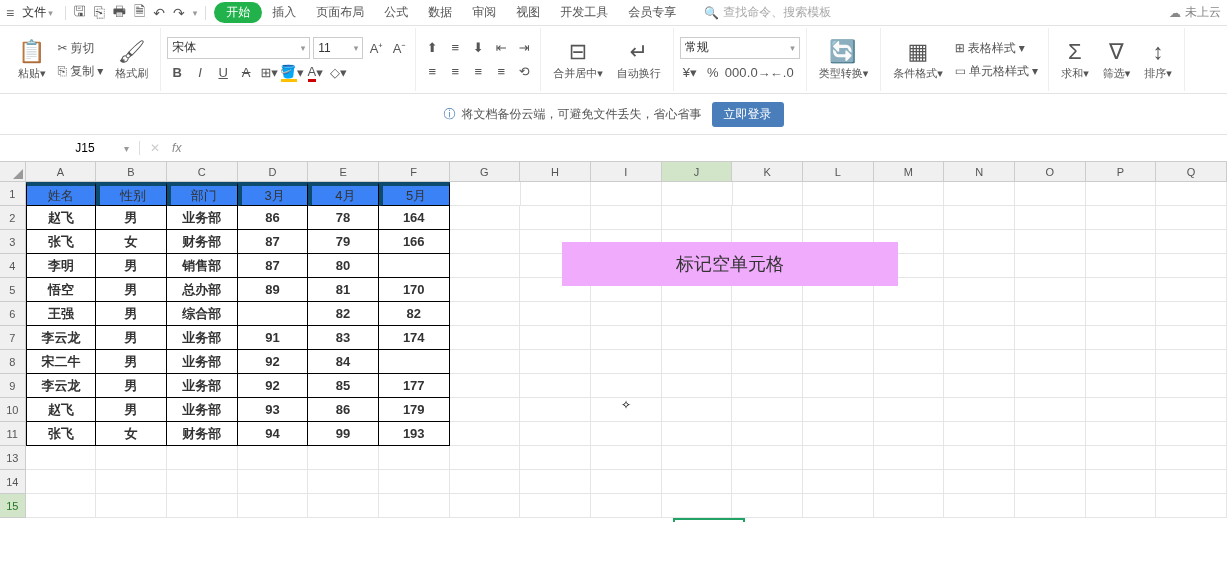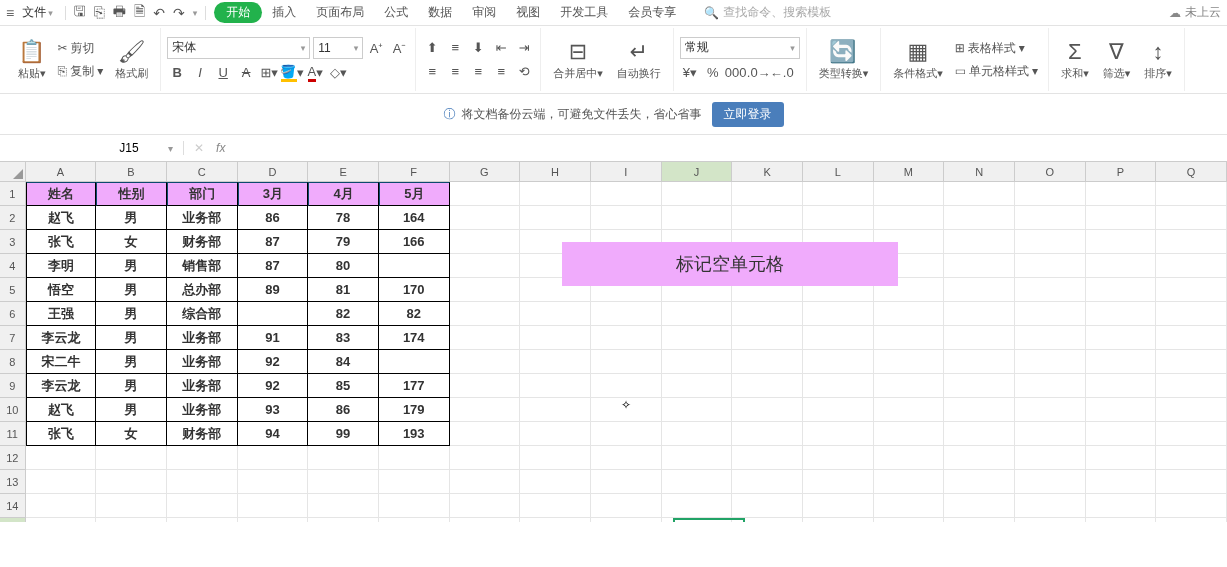--- a/index.html
+++ b/index.html
@@ -34,40 +34,40 @@
 .ribbtn { width: 20px; height: 20px; display: flex; align-items: center; justify-content: center; color: #555; font-size: 13px; }
 .ribcol { display: flex; flex-direction: column; gap: 2px; }
 
 
 .banner { height: 40px; display: flex; align-items: center; justify-content: center; gap: 10px; background: #fff; }
 .banner .info { display: flex; align-items: center; gap: 6px; color: #555; }
 .banner .loginbtn { background: #4a7ebb; color: #fff; padding: 4px 12px; border-radius: 3px; }
 
 
 .fbar { height: 28px; border-top: 1px solid #e3e3e3; border-bottom: 1px solid #ccc; display: flex; align-items: center; }
-.namebox { width: 140px; border-right: 1px solid #ddd; display: flex; align-items: center; padding: 0 10px; justify-content: flex-end; position: relative; margin-left: 44px; }
+.namebox { width: 140px; border-right: 1px solid #ddd; display: flex; align-items: center; padding: 0 10px; justify-content: flex-end; position: relative; }
 .namebox input { border: none; outline: none; width: 70px; text-align: center; font-size: 12px; }
 .namebox .dd { color: #999; font-size: 10px; margin-left: 4px; }
 .fxarea { display: flex; align-items: center; gap: 12px; padding: 0 10px; }
 .fxarea .fx { font-style: italic; color: #888; }
 
 
 .grid { position: relative; overflow: hidden; height: 360px; }
 .colhdrs { display: flex; height: 20px; border-bottom: 1px solid #ccc; }
 .corner { width: 26px; background: #f0f0f0; border-right: 1px solid #ccc; position: relative; }
 .corner::after { content: ""; position: absolute; right: 2px; bottom: 2px; border: 5px solid transparent; border-bottom-color: #999; border-right-color: #999; }
 .ch { background: #f0f0f0; border-right: 1px solid #ccc; display: flex; align-items: center; justify-content: center; color: #555; font-size: 11px; }
 .ch.w72 { width: 72px; }
 .ch.active { background: #d3e5c8; }
 .rows { display: flex; flex-direction: column; }
 .row { display: flex; height: 24px; }
 .rh { width: 26px; background: #f0f0f0; border-right: 1px solid #ccc; border-bottom: 1px solid #ccc; display: flex; align-items: center; justify-content: center; font-size: 11px; color: #555; }
 .rh.active { background: #d3e5c8; color: #227722; }
 .cell { width: 72px; border-right: 1px solid #e5e5e5; border-bottom: 1px solid #e5e5e5; display: flex; align-items: center; justify-content: center; font-size: 13px; }
-.hdrcell { background: #f0abfc; font-weight: 700; border: 1px solid #0c4a6e; border-right: 1px solid #000; border-bottom: 1px solid #000; }
+.hdrcell { background: #3b82f6; font-weight: 400; border: 4px solid #0c4a6e; border-right: 1px solid #000; border-bottom: 1px solid #000; }
 .datacell { border: 1px solid #000; border-left: none; border-top: none; font-weight: bold; }
 
 
 .note { position: absolute; background: #f0abfc; color: #333; display: flex; align-items: center; justify-content: center; font-size: 18px; }
 
 
 .activecell { position: absolute; border: 2px solid #21a366; background: transparent; }
 .activecell::after { content: ""; position: absolute; right: -3px; bottom: -3px; width: 5px; height: 5px; background: #21a366; }
 
 .cursor-cross { position: absolute; font-size: 12px; color: #000; }
@@ -489,40 +489,20 @@
         <div class="cell"></div>
         <div class="cell"></div>
         <div class="cell"></div>
         <div class="cell"></div>
         <div class="cell"></div>
         <div class="cell"></div>
         <div class="cell"></div>
         <div class="cell"></div>
       </div>
       <div class="row">
-        <div class="rh">12</div>
-        <div class="cell"></div>
-        <div class="cell"></div>
-        <div class="cell"></div>
-        <div class="cell"></div>
-        <div class="cell"></div>
-        <div class="cell"></div>
-        <div class="cell"></div>
-        <div class="cell"></div>
-        <div class="cell"></div>
-        <div class="cell"></div>
-        <div class="cell"></div>
-        <div class="cell"></div>
-        <div class="cell"></div>
-        <div class="cell"></div>
-        <div class="cell"></div>
-        <div class="cell"></div>
-        <div class="cell"></div>
-      </div>
-      <div class="row">
         <div class="rh">13</div>
         <div class="cell"></div>
         <div class="cell"></div>
         <div class="cell"></div>
         <div class="cell"></div>
         <div class="cell"></div>
         <div class="cell"></div>
         <div class="cell"></div>
         <div class="cell"></div>
         <div class="cell"></div>

